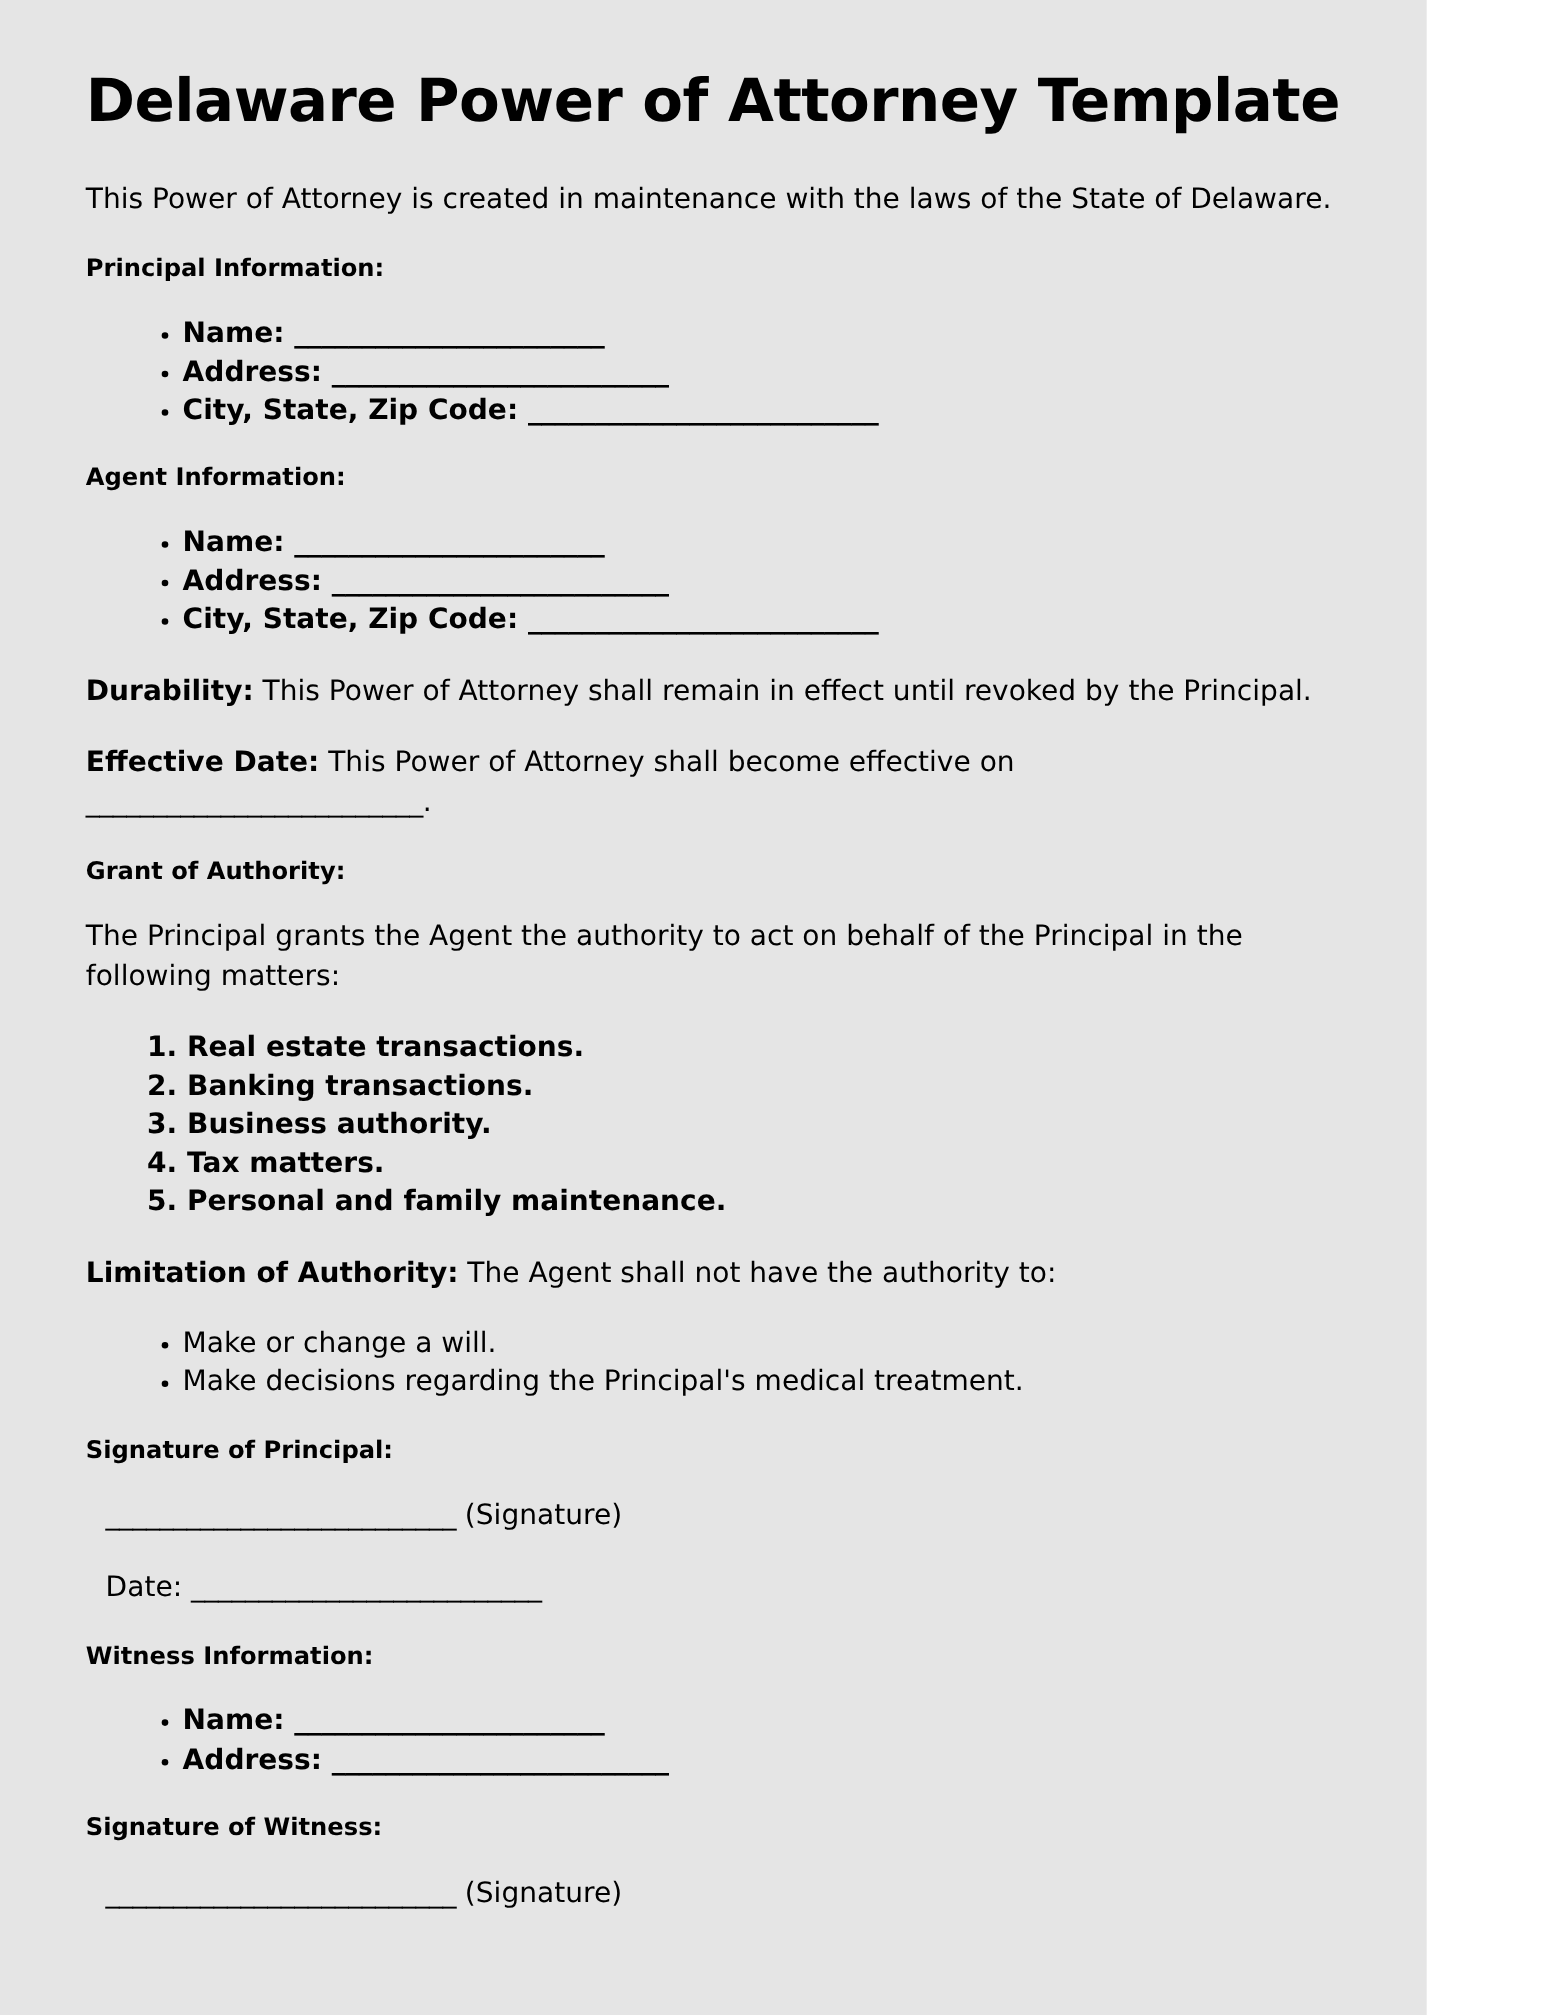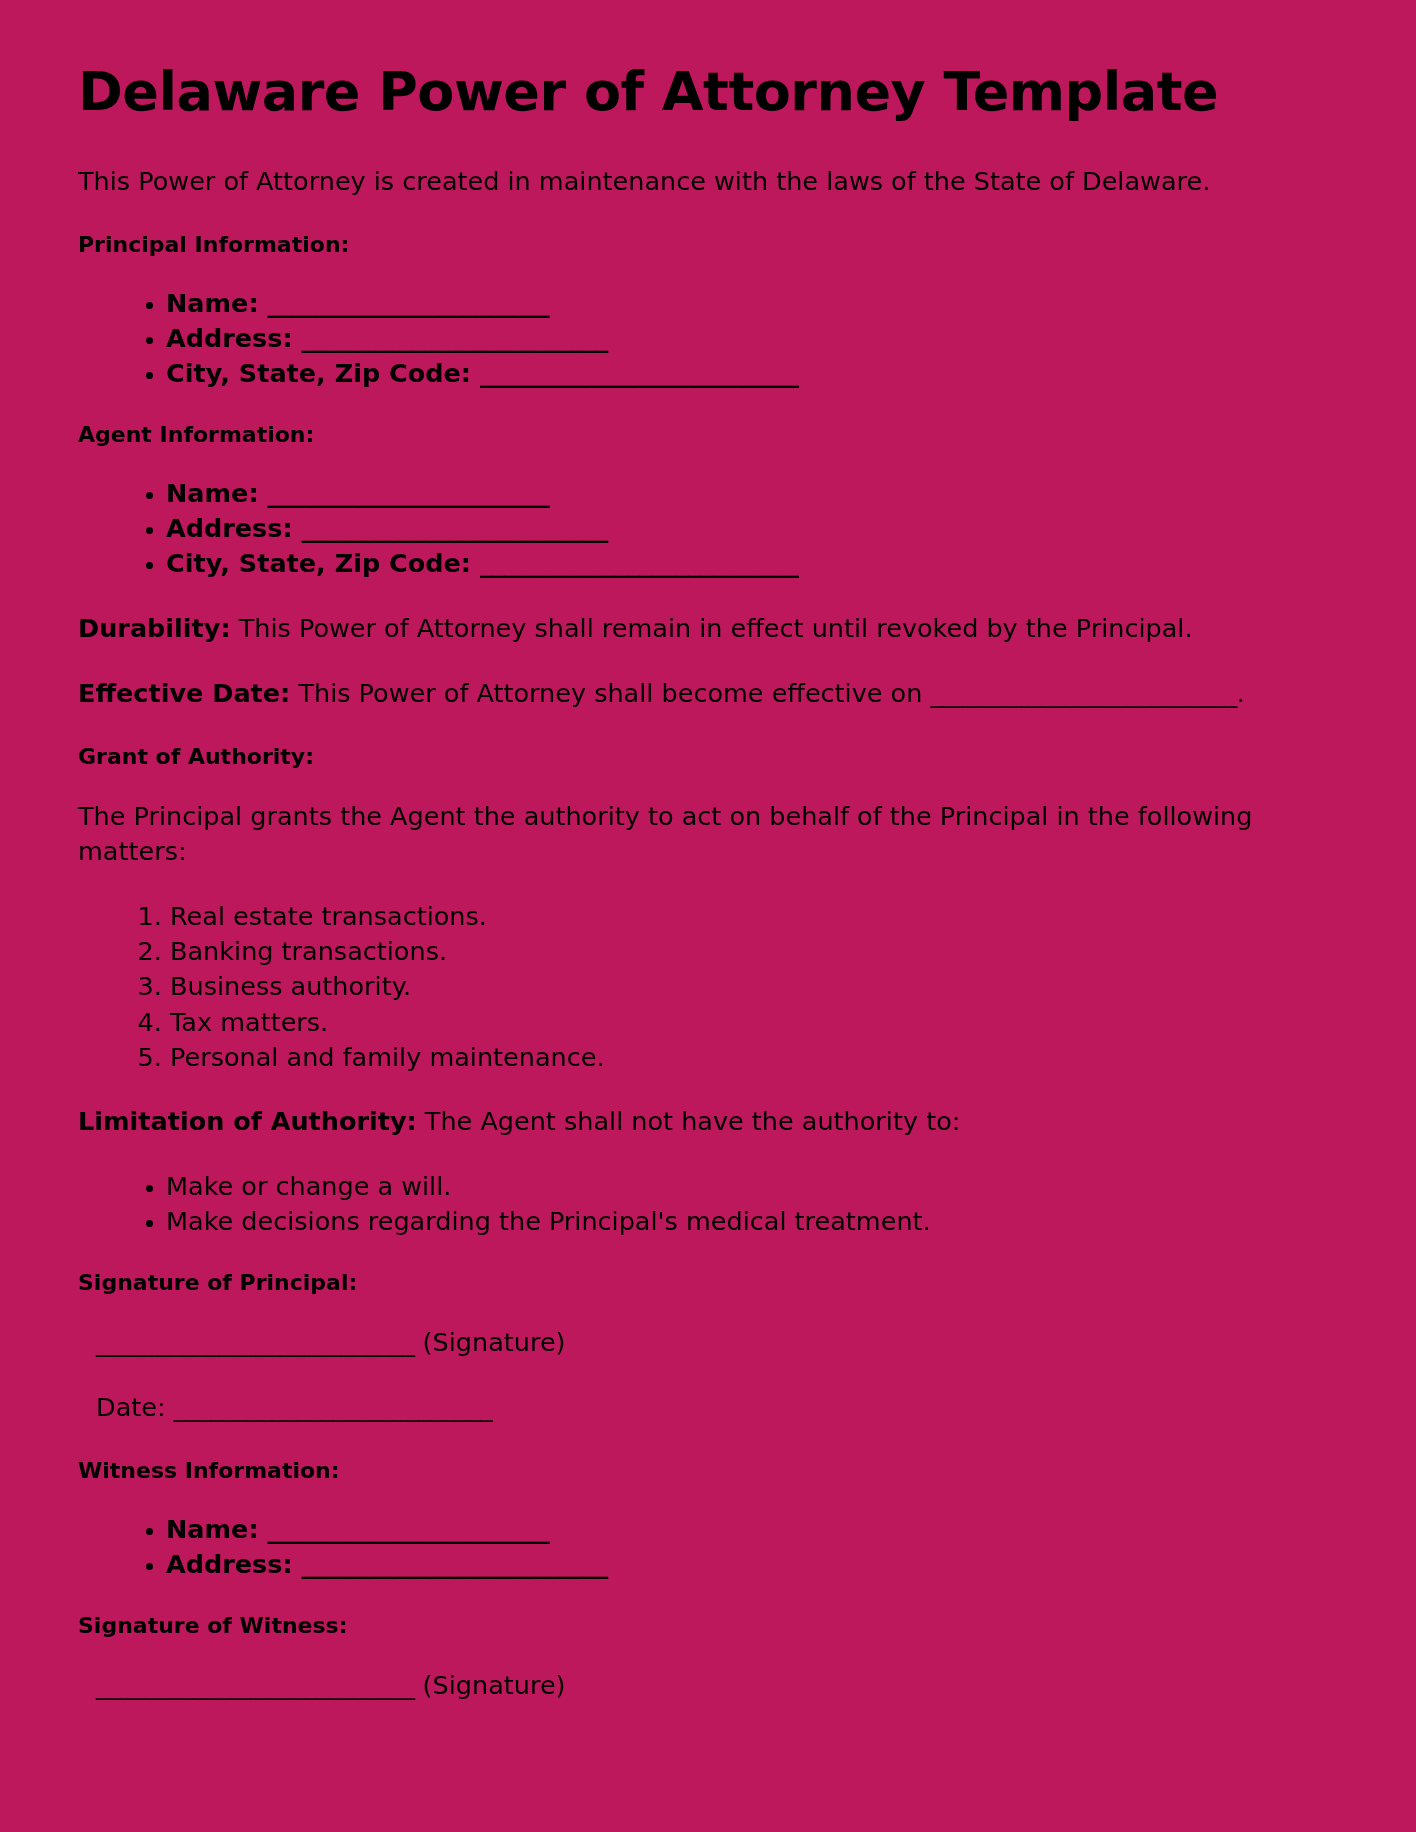--- a/index.html
+++ b/index.html
@@ -10,25 +10,25 @@
   body {
     width: 1416px;
     min-height: 1832px;
     font-family: "DejaVu Sans", sans-serif;
     color: #000000;
     -webkit-font-smoothing: antialiased;
   }
 
   .page {
     position: relative;
-    width: 1416px;
+    width: 1297px;
     min-height: 1832px;
     box-sizing: border-box;
     padding: 62px 78px 40px 78px;
-    background: #be185d;
+    background: #e5e5e5;
   }
 
   
   .doc-title {
     font-family: "DejaVu Sans", sans-serif;
     font-weight: bold;
     font-size: 54px;
     line-height: 1.12;
     letter-spacing: -0.5px;
     margin: 0 0 42px 0;
@@ -71,21 +71,21 @@
   ul.bullets > li, ol.numbers > li {
     font-size: 25.5px;
     line-height: 1.30;
     margin: 0 0 2px 16px;
     color: #000;
   }
   ul.bullets.field-list > li {
     font-weight: bold;
   }
   ol.numbers > li {
-    font-weight: normal;
+    font-weight: bold;
   }
   ul.bullets > li::marker {
     font-size: 0.85em;
   }
 
   
   .blank {
     font-weight: normal;
     letter-spacing: -0.5px;
     white-space: nowrap;

